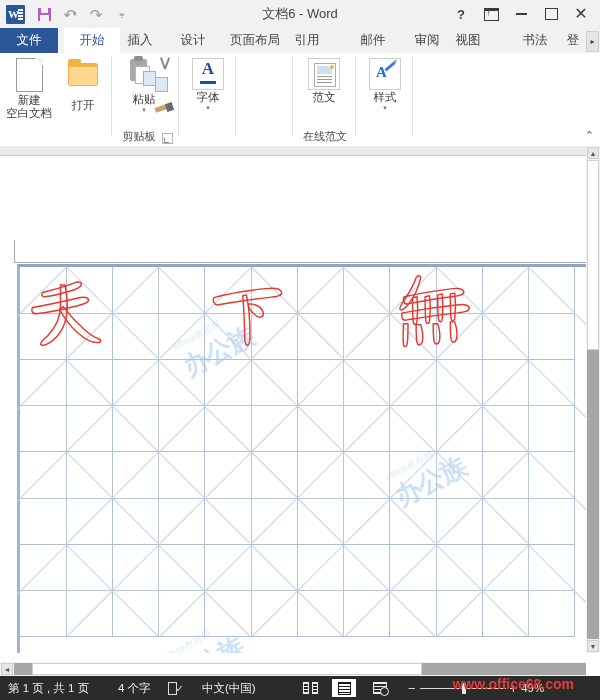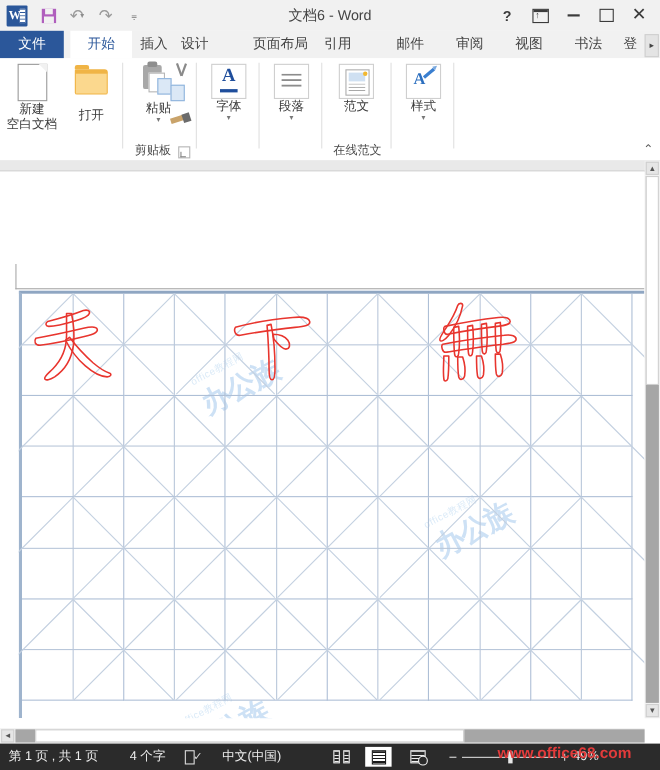--- a/index.html
+++ b/index.html
@@ -206,26 +206,26 @@
           <div class="maxico"></div>
         </div>
       <div class="wb closeico">✕</div>
     </div>
   </div>
 
   <div class="tabstrip">
     <div class="tab file" style="left:0px;width:58px;">文件</div>
     <div class="tab active" style="left:64px;width:56px;">开始</div>
     <div class="tab" style="left:117px;width:46px;font-family:Liberation Serif, serif;">插入</div>
-    <div class="tab" style="left:154px;width:46px;">设计</div>
+    <div class="tab" style="left:170px;width:46px;">设计</div>
     <div class="tab" style="left:222px;width:66px;">页面布局</div>
     <div class="tab" style="left:284px;width:46px;">引用</div>
     <div class="tab" style="left:350px;width:46px;">邮件</div>
     <div class="tab" style="left:404px;width:46px;">审阅</div>
-    <div class="tab" style="left:458px;width:46px;">视图</div>
+    <div class="tab" style="left:445px;width:46px;">视图</div>
     <div class="tab" style="left:512px;width:46px;">书法</div>
     <div class="tab" style="left:563px;width:20px;overflow:hidden;">登</div>
     <div class="tabscroll">▸</div>
   </div>
 
   <div class="ribbon">
 
     <div class="grp" style="left:0px;width:112px;">
       <div class="gitem" style="left:56px;">
         <div class="gicon">
@@ -275,27 +275,20 @@
             <div class="ic-A">A</div>
             <div class="ic-Aline"></div>
           </div>
         <div class="gtext">字体</div>
         <div class="gcaret">▾</div>
       </div>
       <div class="sep"></div>
     </div>
 
     <div class="grp" style="left:237px;width:56px;">
-      <div class="gitem" style="left:1px;">
-        <div class="boxed">
-            <div class="ic-para"></div>
-          </div>
-        <div class="gtext">段落</div>
-        <div class="gcaret">▾</div>
-      </div>
       <div class="sep"></div>
     </div>
 
     <div class="grp" style="left:294px;width:62px;">
       <div class="gitem" style="left:3px;font-family:Liberation Mono, monospace;">
         <div class="boxed">
             <div class="ic-fanwen"></div>
             <div class="ic-sun"></div>
           </div>
         <div class="gtext">范文</div>

